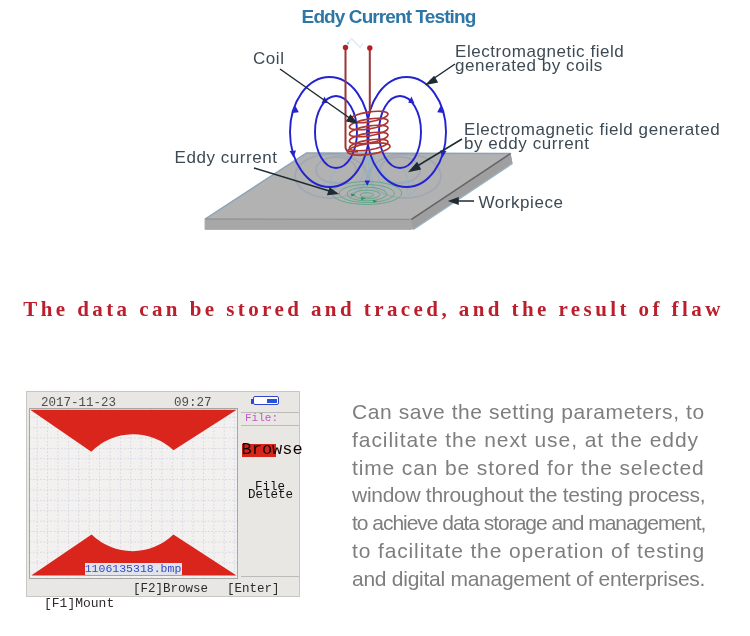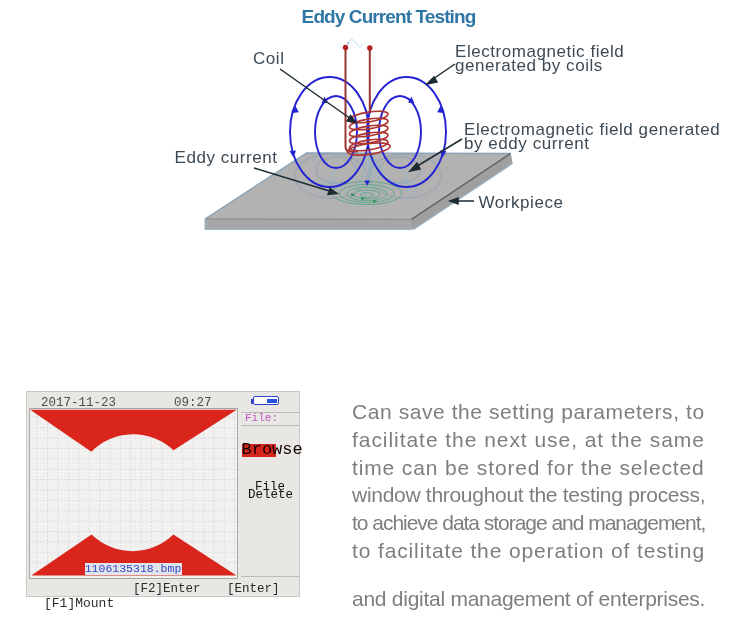--- a/index.html
+++ b/index.html
@@ -121,49 +121,49 @@
     <text x="253" y="63.5">Coil</text>
     <text x="455" y="57">Electromagnetic field</text>
     <text x="455" y="71">generated by coils</text>
     <text x="464" y="135">Electromagnetic field generated</text>
     <text x="464" y="149">by eddy current</text>
     <text x="174.5" y="162.5">Eddy current</text>
     <text x="478.5" y="208">Workpiece</text>
   </g>
 </svg>
 
-<div class="abs" id="headline"><br></div>
+<div class="abs" id="headline"><span style="letter-spacing:3.42px">The data can be stored and traced, and the result of flaw</span><br></div>
 
 <div class="abs" id="screen">
   <div class="abs mono" style="left:14px;top:3.5px;font-size:12.5px;color:#4e4e4e;">2017-11-23</div>
   <div class="abs mono" style="left:147px;top:3.5px;font-size:12.5px;color:#4e4e4e;">09:27</div>
 
   <div class="abs" style="left:225.8px;top:4px;width:24px;height:6.5px;border:1.5px solid #3344cc;border-radius:2px;background:#fff;"></div>
   <div class="abs" style="left:224px;top:6.5px;width:2px;height:5px;background:#3344cc;"></div>
   <div class="abs" style="left:239.5px;top:6.5px;width:10.5px;height:4.5px;background:#2553de;"></div>
   <div class="abs mline" style="left:214px;top:19.5px;width:58px;"></div>
   <div class="abs mono" style="left:218px;top:20px;font-size:11px;color:#c257c2;">File:</div>
   <div class="abs mline" style="left:214px;top:32.5px;width:58px;"></div>
   <div class="abs mono" id="browse">Browse</div>
   <div class="abs mono" style="left:228px;top:87.5px;font-size:12.5px;color:#111;">File</div>
   <div class="abs mono" style="left:221px;top:96px;font-size:12.5px;color:#111;">Delete</div>
   <div class="abs mline" style="left:214px;top:184px;width:58px;"></div>
   <div class="abs mono" style="left:17px;top:190px;font-size:13px;color:#2b2b2b;margin-top:14px;">[F1]Mount</div>
-  <div class="abs mono" style="left:106px;top:190px;font-size:12.5px;color:#2b2b2b;">[F2]Enter</div>
+  <div class="abs mono" style="left:106px;top:190px;font-size:12.5px;color:#2b2b2b;">[F2]Browse</div>
   <div class="abs mono" style="left:200px;top:190px;font-size:12.5px;color:#2b2b2b;font-family:Liberation Mono, monospace;">[Enter]</div>
   <div class="abs" id="plot">
     <svg width="207" height="169" viewBox="0 0 207 169">
       <path d="M0.2,0.8 L206.7,0.8 L143.5,41.2 A58.8,58.8 0 0 0 61.3,42.7 Z" fill="#da251d"></path>
       <path d="M1.3,166.5 L61.6,125.6 A58.8,58.8 0 0 0 143.4,125.6 L206.5,166.5 Z" fill="#da251d"></path>
     </svg>
     <div class="abs mono" id="fname">1106135318.bmp</div>
   </div>
 </div>
 
 <div id="para">
   <div class="pline" style="left:352px;top:400px;letter-spacing:0.57px;">Can save the setting parameters, to</div>
-  <div class="pline" style="left:352px;top:428px;letter-spacing:0.95px;">facilitate the next use, at the same</div>
+  <div class="pline" style="left:352px;top:428px;letter-spacing:0.95px;">facilitate the next use, at the eddy</div>
   <div class="pline" style="left:352px;top:456px;letter-spacing:0.87px;">time can be stored for the selected</div>
   <div class="pline" style="left:352px;top:483px;letter-spacing:-0.29px;">window throughout the testing process,</div>
   <div class="pline" style="left:352px;top:511px;letter-spacing:-1.03px;">to achieve data storage and management,</div>
   <div class="pline" style="left:352px;top:539px;letter-spacing:0.87px;">to facilitate the operation of testing</div>
-  <div class="pline" style="left:352px;top:567px;letter-spacing:-0.26px;margin-top:20px;">and digital management of enterprises.</div>
+  <div class="pline" style="left:352px;top:567px;letter-spacing:-0.26px;">and digital management of enterprises.</div>
 </div>
 
 </body></html>

